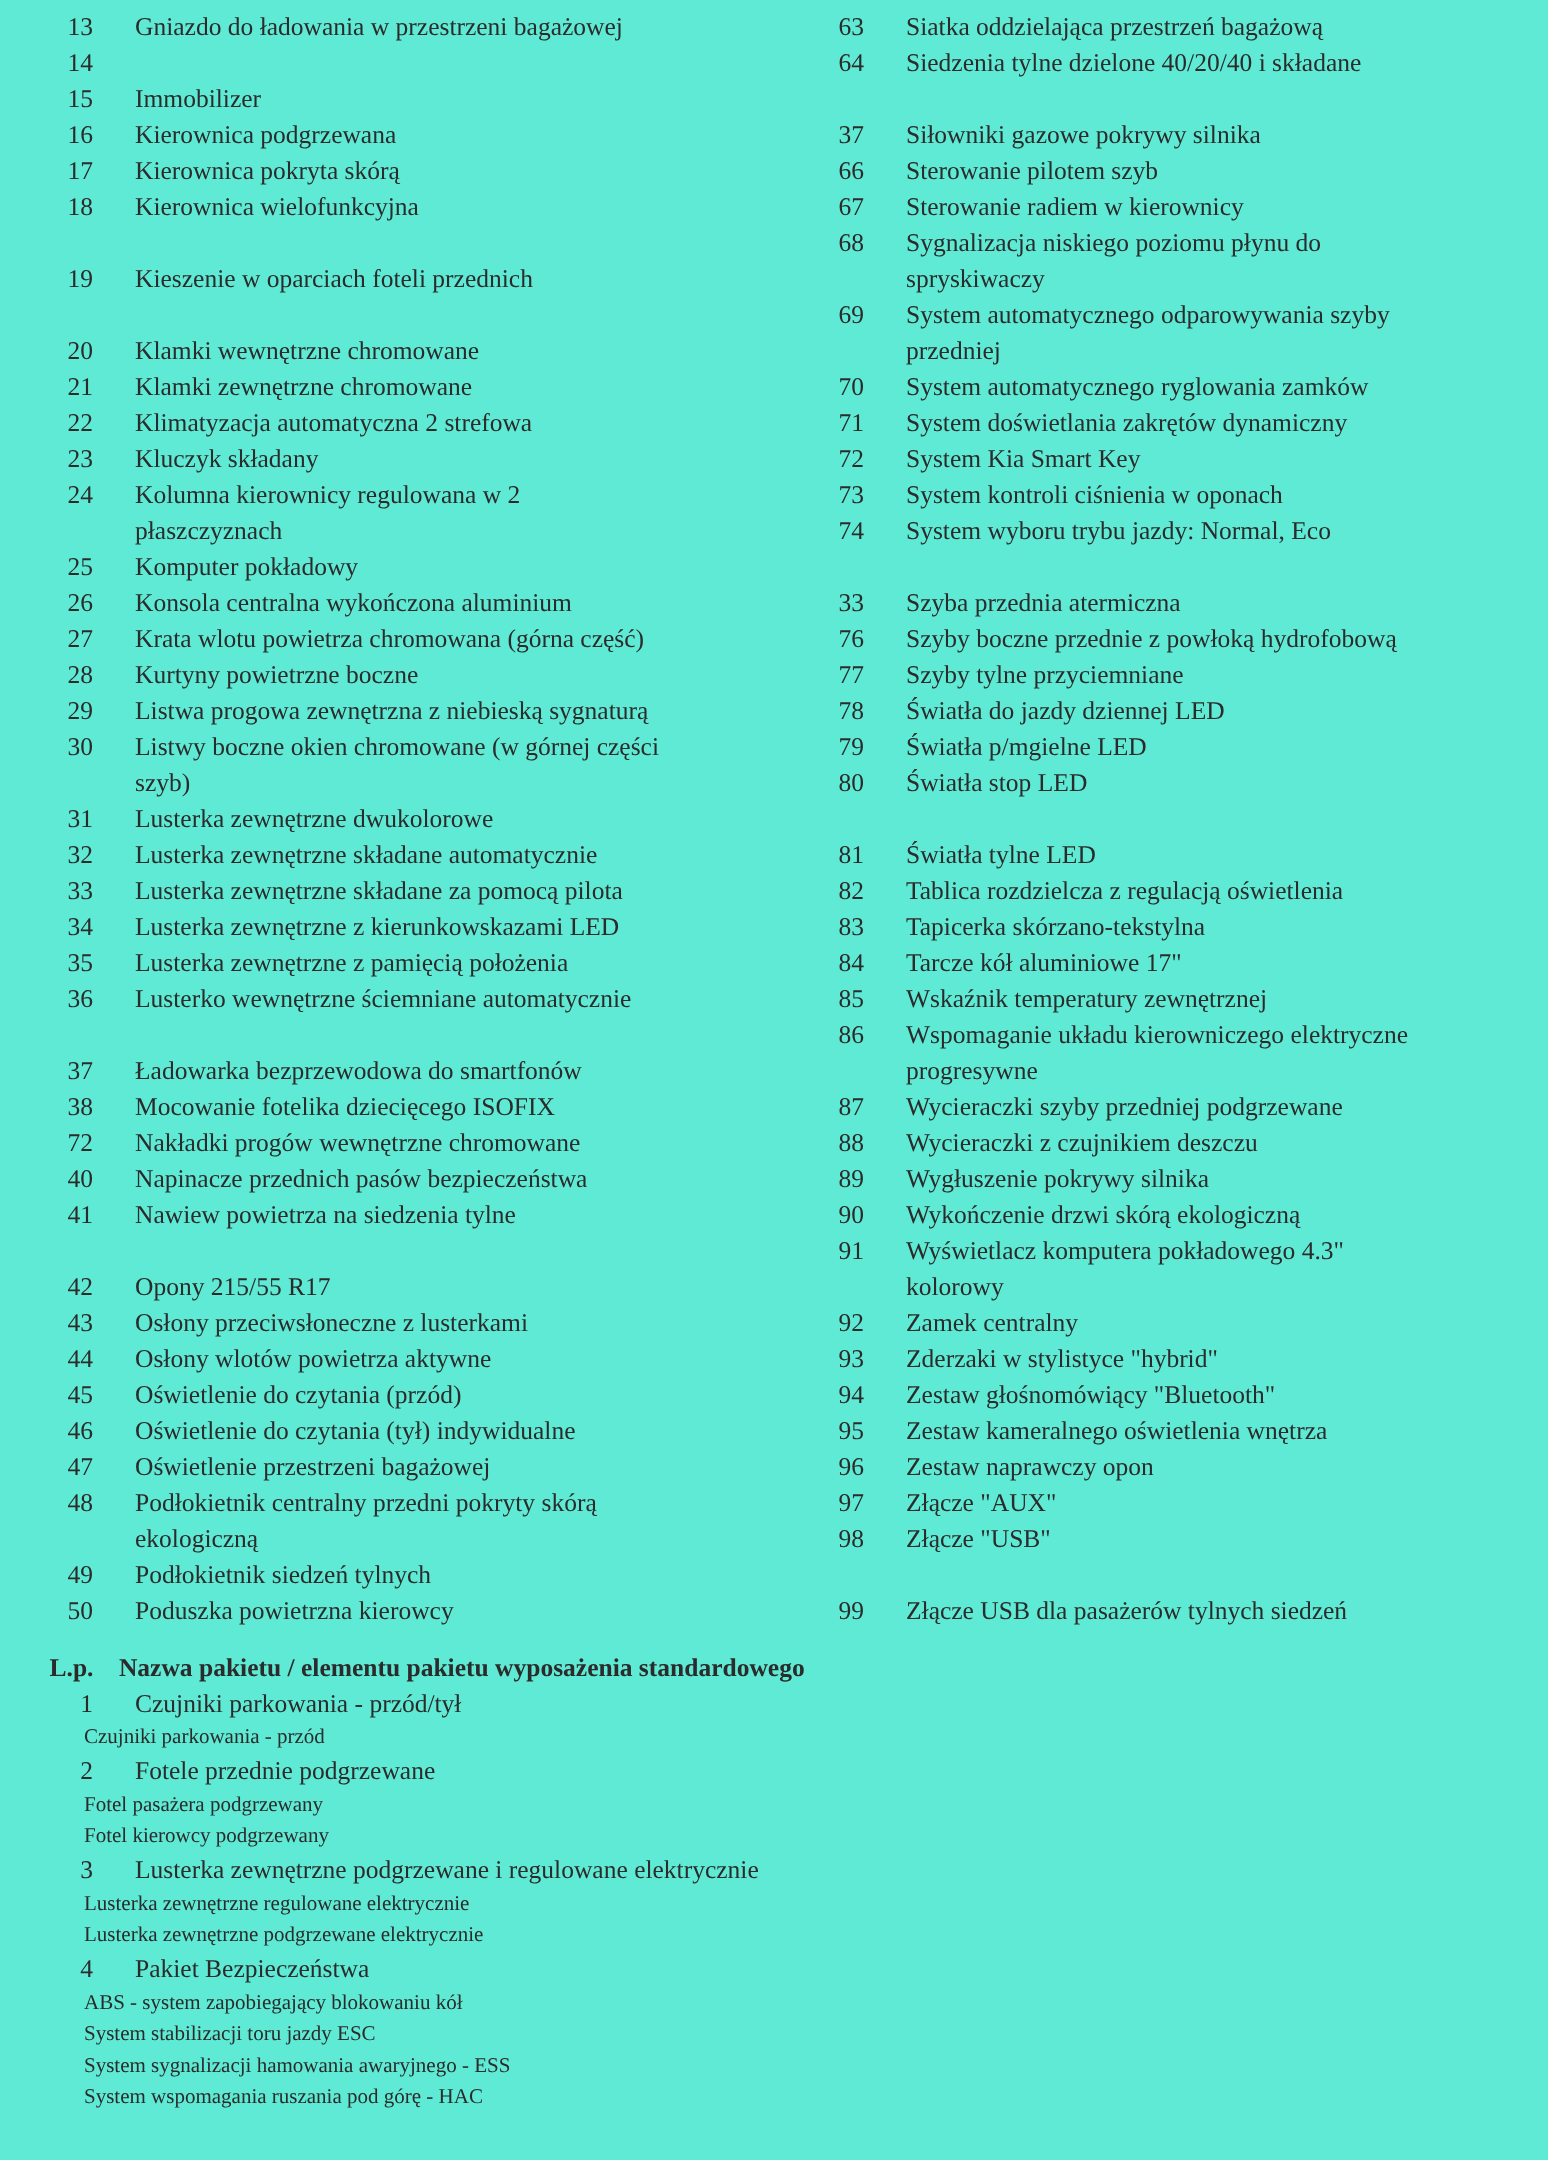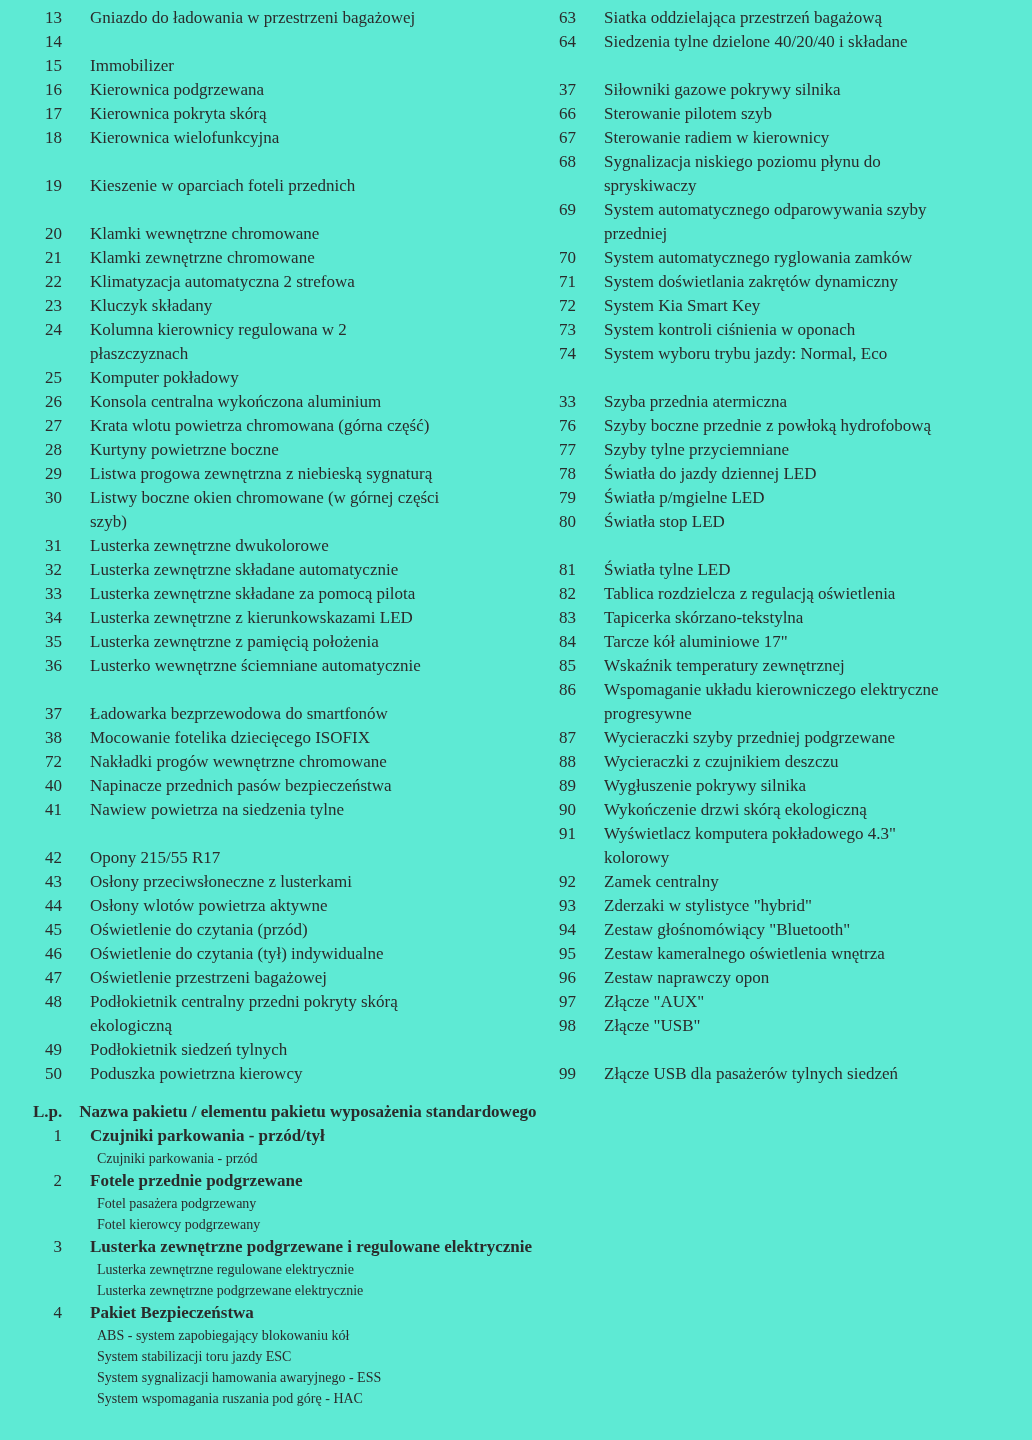--- a/index.html
+++ b/index.html
@@ -22,22 +22,22 @@
   .col-right .row{padding-left:34px;}
   .num{flex:0 0 26px;text-align:right;}
   .txt{margin-left:28px;white-space:pre-line;}
   .gap{height:24px;}
   .packages{margin-top:14px;}
   .pkg-header{display:flex;font-weight:bold;font-size:17px;line-height:24px;}
   .lp{margin-left:33px;}
   .pkg-title{margin-left:17px;}
   .pkg-row{display:flex;font-size:17px;line-height:24px;}
   .pkg-row .num{flex:0 0 62px;text-align:right;}
-  .pkg-row .txt{font-weight:bold;}
-  .sub-row{font-size:14px;line-height:21px;padding-left:97px;}
+  .pkg-row .txt{}
+  .sub-row{font-size:14px;line-height:21px;padding-left:56px;}
 </style>
 </head>
 <body>
 
 <div class="page">
   <div class="columns">
     <div class="col col-left" id="col-left">
         <div class="row">
           <span class="num">13</span>
           <span class="txt">Gniazdo do ładowania w przestrzeni bagażowej</span>

